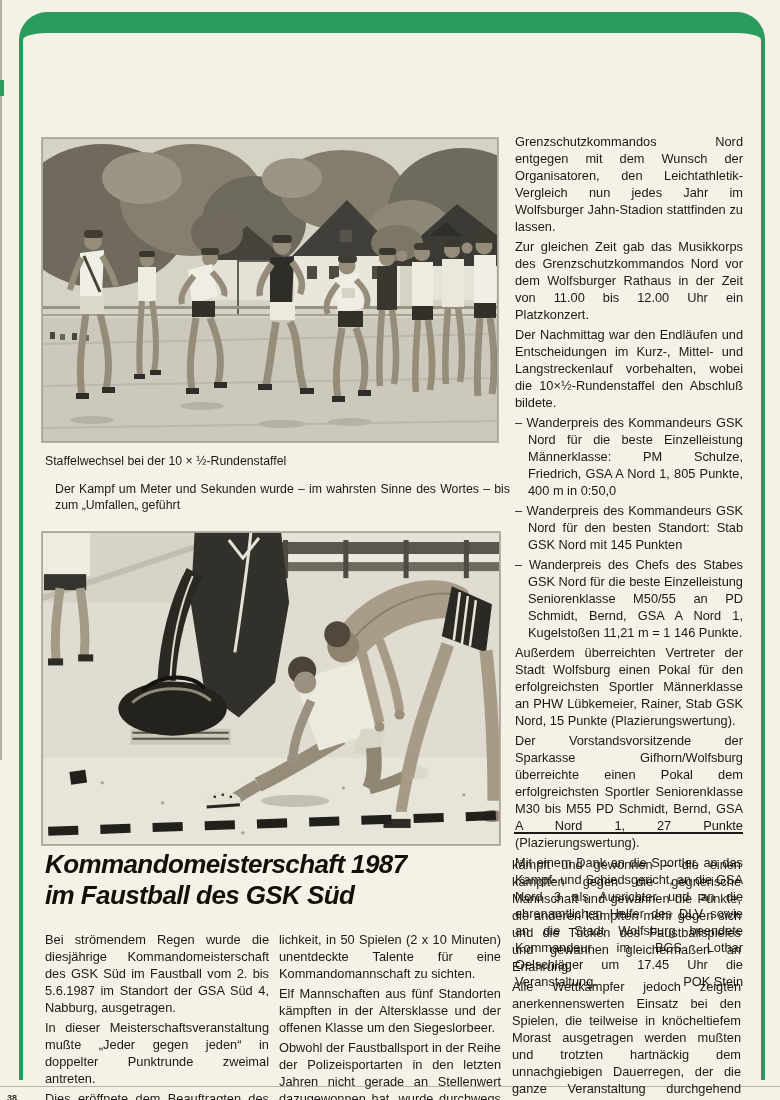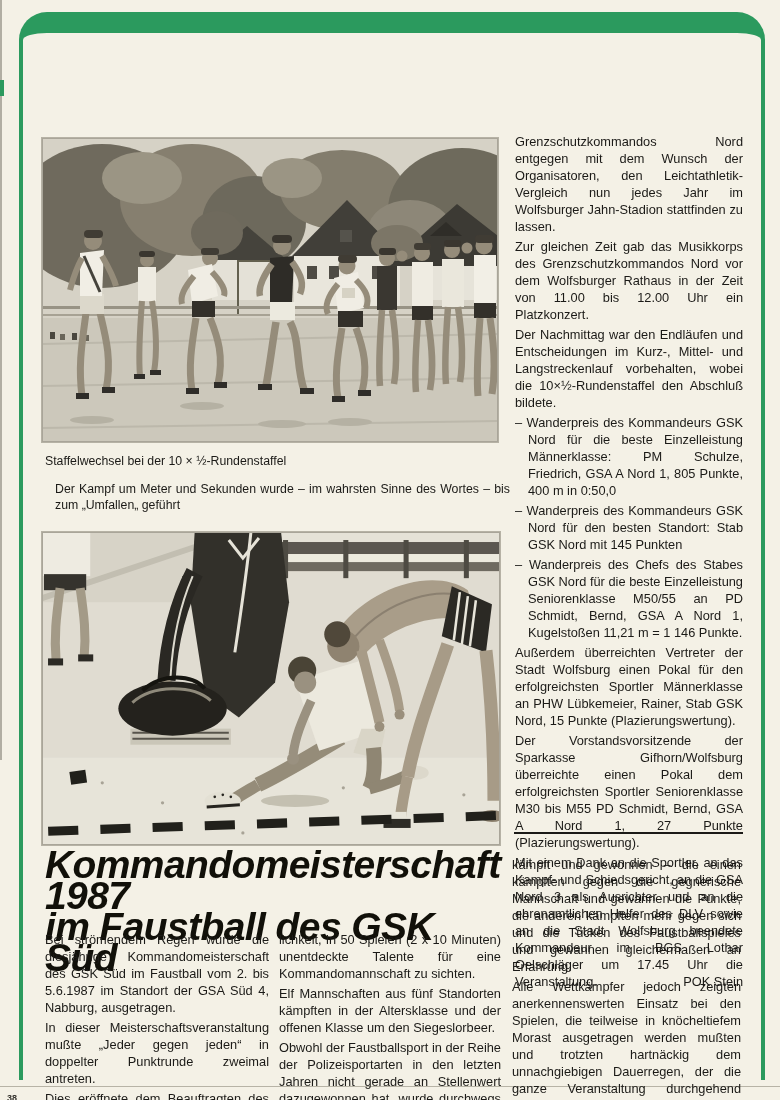--- a/index.html
+++ b/index.html
@@ -33,21 +33,21 @@
   #photo1{left:42px;top:138px;width:456px;height:304px;}
   #photo2{left:42px;top:532px;width:458px;height:313px;}
   .photo svg{display:block;width:100%;height:100%;}
 
   .caption{position:absolute;left:45px;width:455px;font-size:12.3px;line-height:16px;}
   #caption1{top:453px;}
   #caption2{top:481px;text-align:justify;margin-left:10px;}
 
   #headline{
     position:absolute;left:45px;top:849px;width:470px;
-    font-size:39px;line-height:31px;font-weight:bold;font-style:italic;
+    font-size:26px;line-height:31px;font-weight:bold;font-style:italic;
     letter-spacing:-0.6px;color:#111009;
   }
   #col1{position:absolute;left:45px;top:931px;width:224px;}
   #col2{position:absolute;left:279px;top:931px;width:222px;}
   #col3{position:absolute;left:512px;top:856px;width:229px;}
 
   #pagenum{position:absolute;left:7px;top:1093px;font-size:9px;font-weight:bold;color:#33312c;}
 </style>
 </head>
 <body>

